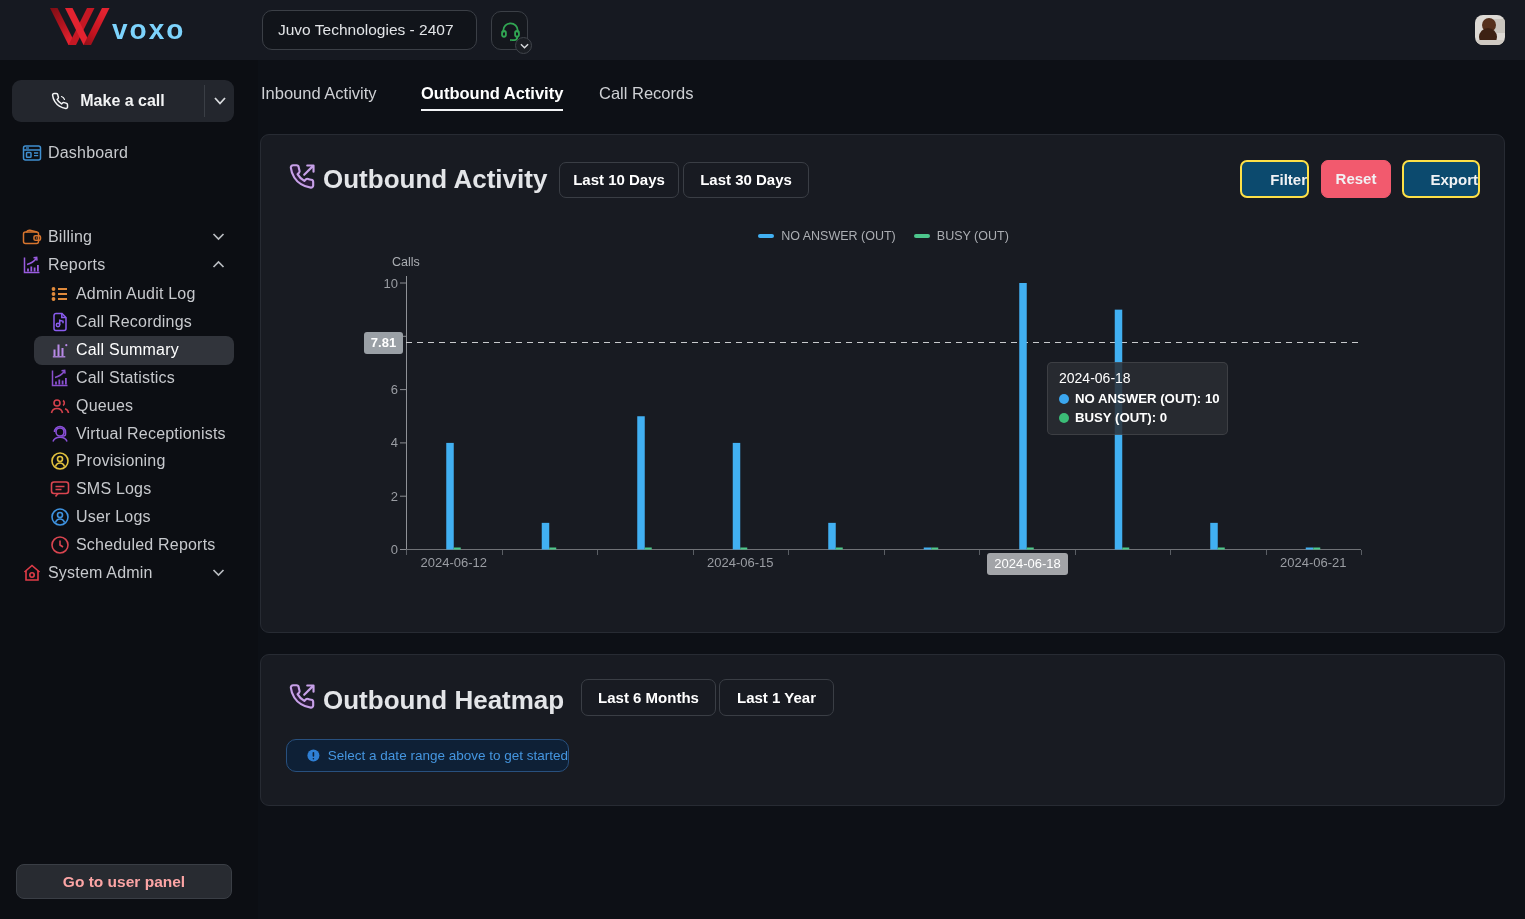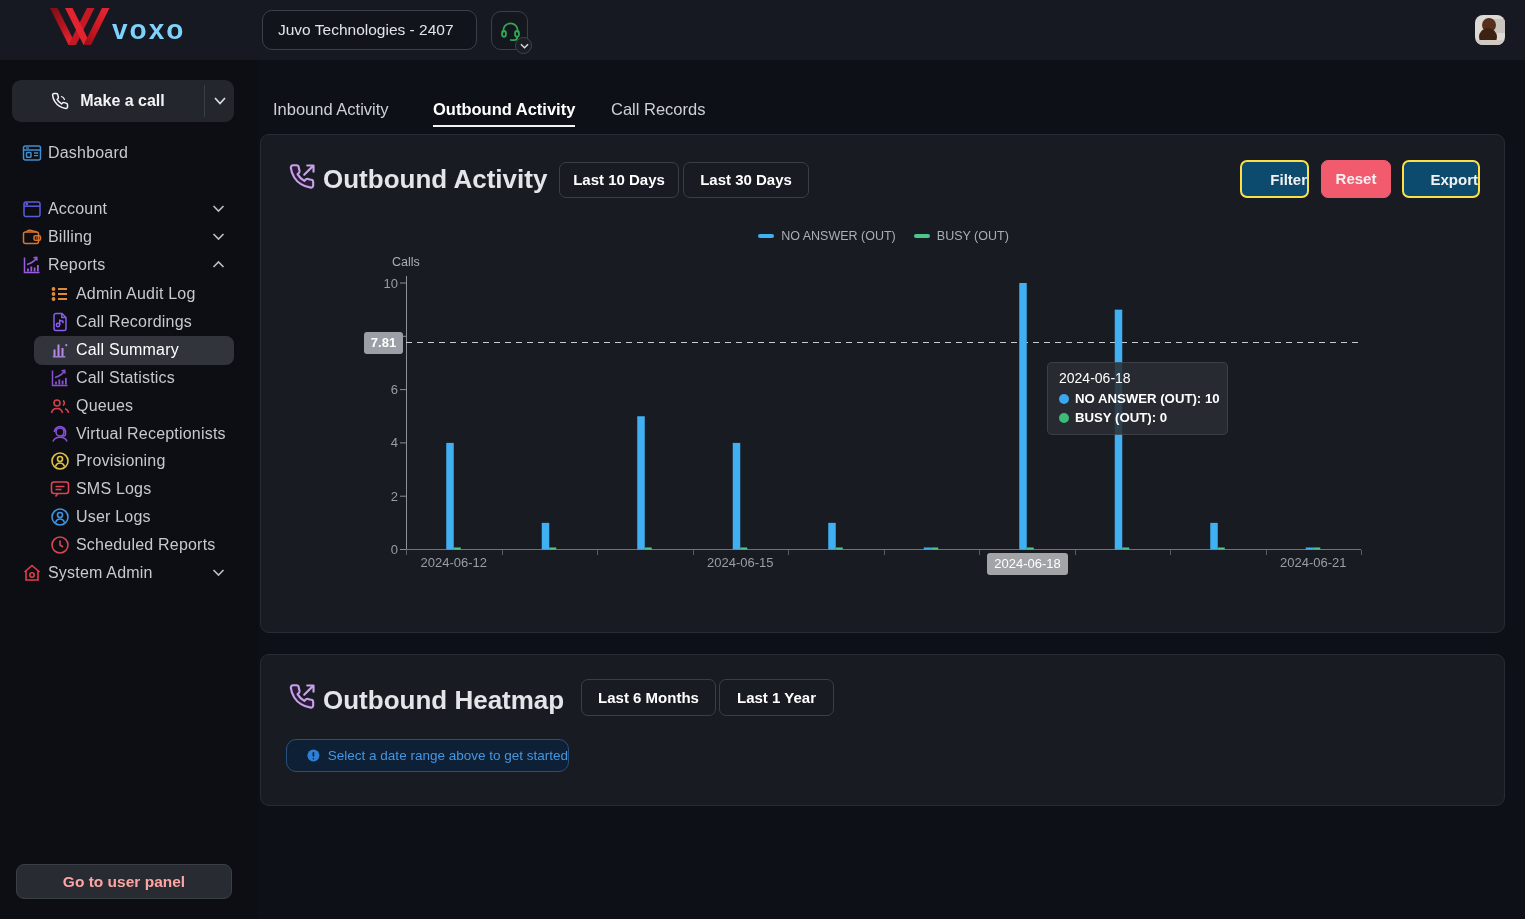--- a/index.html
+++ b/index.html
@@ -24,21 +24,21 @@
 .navrow .ic { position:absolute; left:22px; top:4px; width:20px; height:20px; }
 .navrow.sub .ic { left:50px; }
 .navrow .lbl { position:absolute; left:48px; }
 .navrow.sub .lbl { left:76px; }
 .navrow .chv { position:absolute; left:212px; top:9px; }
 #navhl { position:absolute; left:34px; top:336px; width:200px; height:29px; background:#31343b; border-radius:8px; }
 #gouser { position:absolute; left:16px; top:864px; width:216px; height:35px; background:#282b31; border:1px solid #3a3e45; border-radius:8px; color:#fca5a5; font-size:15.5px; font-weight:bold; text-align:center; line-height:33px; }
 
 
 #tabs { position:absolute; left:258px; top:60px; width:1267px; height:74px; }
-.tab { position:absolute; top:40px; font-size:16.5px; color:#ced0d4;margin-left:12px; }
+.tab { position:absolute; top:24px; font-size:16.5px; color:#ced0d4; }
 .tab.active { color:#ffffff; font-weight:bold; }
 .tab.active .ul { position:absolute; left:0; right:0; top:25px; height:2px; background:#f2f3f5; }
 
 
 .card { position:absolute; background:#181b22; border:1px solid #272b33; border-radius:9px; }
 #card1 { left:260px; top:134px; width:1245px; height:499px; }
 #card2 { left:260px; top:654px; width:1245px; height:152px; }
 .cardtitle { position:absolute; left:62px; font-size:26px; font-weight:bold; color:#e3e5e8; }
 .rangebtn { position:absolute; border:1px solid #3a3e45; border-radius:7px; color:#fff; font-size:15px; font-weight:bold; text-align:center; }
 .actbtn { position:absolute; top:25px; height:38px; border-radius:7px; color:#f1f2f4; font-size:15px; font-weight:bold; text-align:center; line-height:36px; }
@@ -136,31 +136,20 @@
 <div id="nav" style="position: absolute; left: 0px; top: 0px; width: 258px; height: 919px;">
     <div class="navrow " style="top:138.5px;">
       <div class="ic"><svg viewBox="0 0 20 20" fill="none" stroke="#3f8fd0" stroke-width="1.5">
           <rect x="1.5" y="3" width="17" height="14" rx="2"></rect>
           <path d="M1.5 7h17"></path>
           <rect x="4.5" y="9.5" width="4.5" height="4.8" rx="0.8"></rect>
           <path d="M12 10h4.2M12 12.6h4.2" stroke-width="1.3"></path>
           <path d="M4 5h3" stroke-width="1.3"></path>
         </svg></div>
       <div class="lbl">Dashboard</div>
-    </div>
-    <div class="navrow " style="top:195px;">
-      <div class="ic"><svg viewBox="0 0 20 20" fill="none" stroke="#5c5cd8" stroke-width="1.5">
-          <rect x="2" y="3" width="16" height="14.5" rx="2"></rect>
-          <path d="M2 7.2h16"></path>
-          <circle cx="4.8" cy="5.1" r="0.7" fill="#5c5cd8"></circle>
-        </svg></div>
-      <div class="lbl">Account</div>
-      <svg class="chv" width="13" height="9" viewBox="0 0 13 9" fill="none" stroke="#b9bcc0" stroke-width="1.7">
-        <polyline points="1.5,2 6.5,7 11.5,2"></polyline>
-      </svg>
     </div>
     <div class="navrow " style="top:223px;">
       <div class="ic"><svg viewBox="0 0 20 20" fill="none" stroke="#d8752e" stroke-width="1.5">
           <path d="M4.5 5.5c.3-1.6 1.9-2.6 3.5-2.2l7 1.7"></path>
           <rect x="1.5" y="5" width="15" height="11.5" rx="2"></rect>
           <rect x="12" y="8.7" width="6.5" height="4.6" rx="1.4"></rect>
           <circle cx="14.5" cy="11" r="0.8" fill="#d8752e" stroke="none"></circle>
         </svg></div>
       <div class="lbl">Billing</div>
       <svg class="chv" width="13" height="9" viewBox="0 0 13 9" fill="none" stroke="#b9bcc0" stroke-width="1.7">

